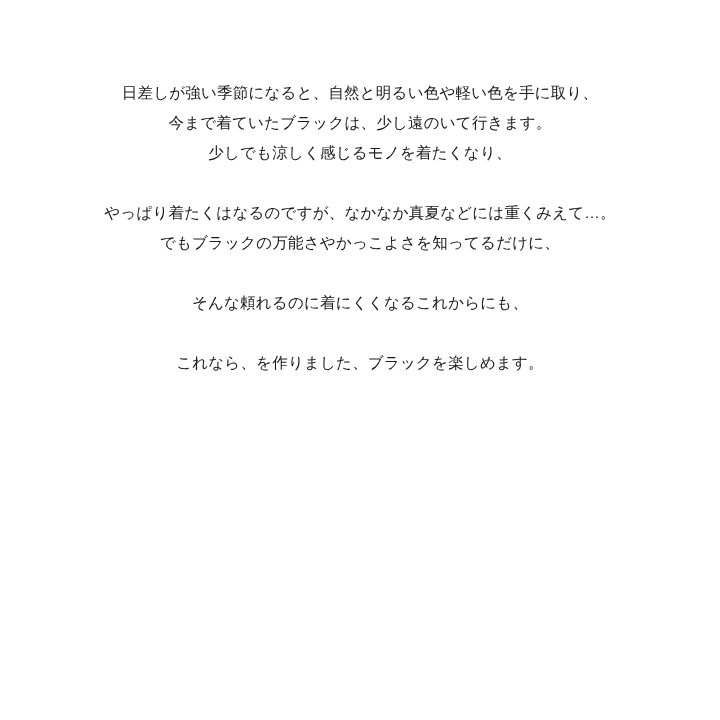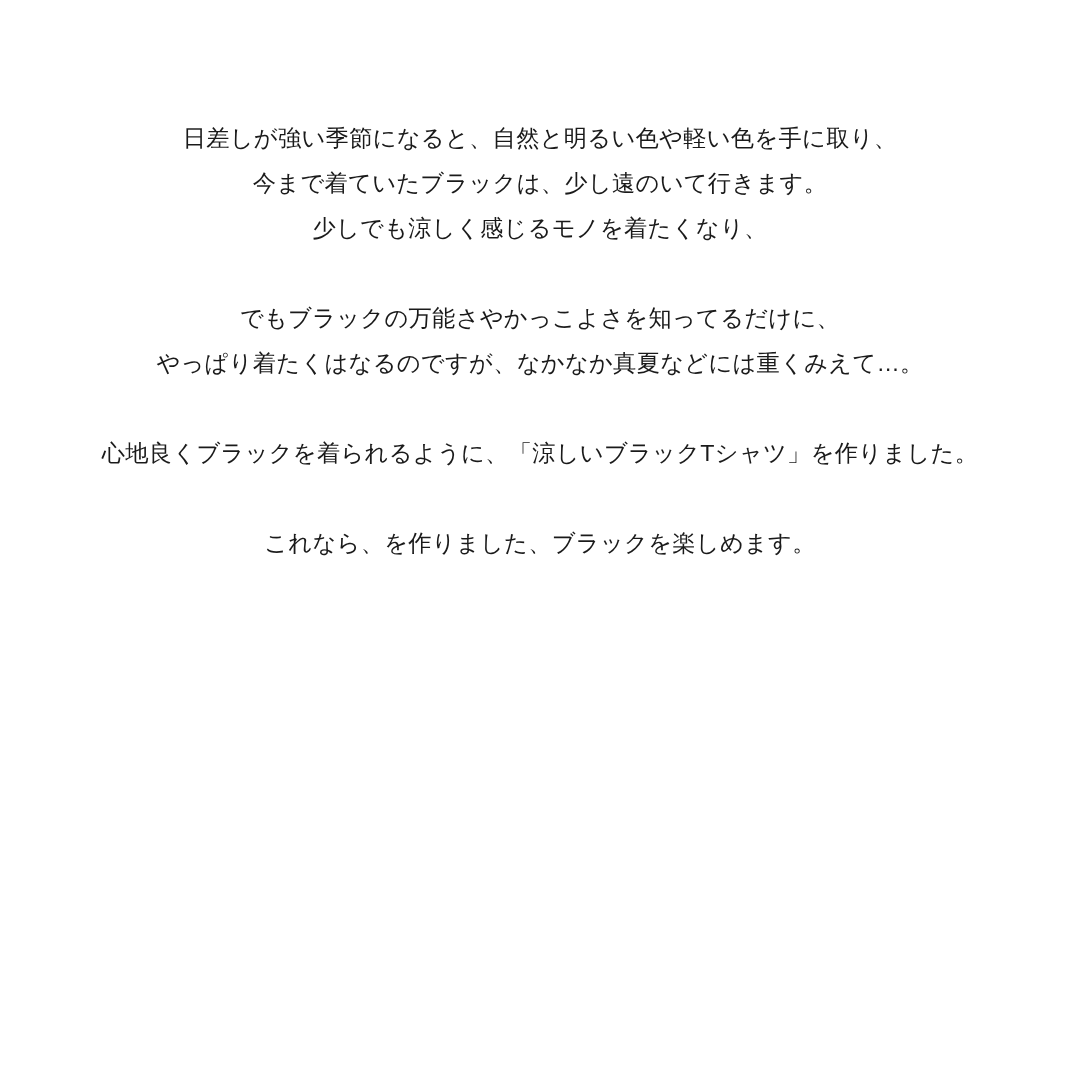--- a/index.html
+++ b/index.html
@@ -47,28 +47,28 @@
 
   <div class="block">
     <span class="line">日差しが強い季節になると、自然と明るい色や軽い色を手に取り、</span>
     <span class="line">今まで着ていたブラックは、少し遠のいて行きます。</span>
     <span class="line">少しでも涼しく感じるモノを着たくなり、</span>
   </div>
 
   <div class="gap-sm"></div>
 
   <div class="block">
+    <span class="line">やっぱり着たくはなるのですが、なかなか真夏などには重くみえて…。</span>
     <span class="line">でもブラックの万能さやかっこよさを知ってるだけに、</span>
-    <span class="line">やっぱり着たくはなるのですが、なかなか真夏などには重くみえて…。</span>
   </div>
 
   <div class="gap-md"></div>
 
   <div class="block">
-    <span class="line">心地良くブラックを着られるように、「涼しいブラックTシャツ」を作りました。</span>
+    <span class="line">そんな頼れるのに着にくくなるこれからにも、</span>
   </div>
 
   <div class="gap-md"></div>
 
   <div class="block">
     <span class="line">これなら、を作りました、ブラックを楽しめます。</span>
   </div>
 
   <div class="spacer-bottom"></div>
 </div>

